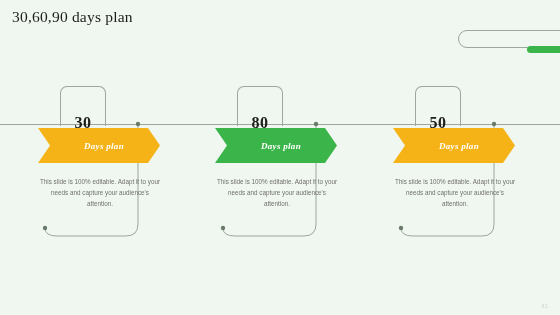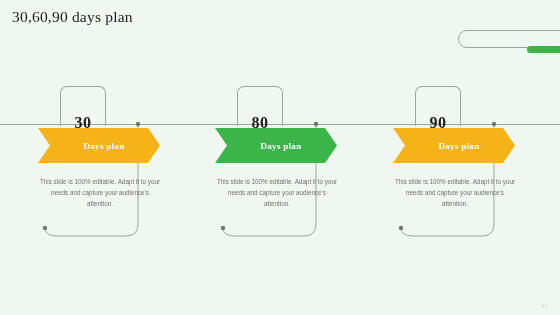--- a/index.html
+++ b/index.html
@@ -111,20 +111,21 @@
     margin-top: 20px;
   }
 
   
   .banner {
     position: absolute;
     left: 10px;
     top: 42px;
     width: 122px;
     height: 35px;
+    font-style: italic;
   }
   .banner svg { display: block; }
   .banner-label {
     position: absolute;
     left: 0;
     top: 0;
     width: 122px;
     height: 35px;
     display: flex;
     align-items: center;
@@ -205,21 +206,21 @@
       <svg width="122" height="35" viewBox="0 0 122 35">
         <polygon points="0,0 110,0 122,17.5 110,35 0,35 12,17.5" fill="#3bb54a"></polygon>
       </svg>
       <div class="banner-label">Days plan</div>
     </div>
     <div class="body-text">This slide is 100% editable. Adapt it to your needs and capture your audience's attention.</div>
   </div>
 
   <div class="col col-3">
     <div class="num-card"></div>
-    <div class="num-text">90</div>
+    <div class="num-text">50</div>
     <div class="banner">
       <svg width="122" height="35" viewBox="0 0 122 35">
         <polygon points="0,0 110,0 122,17.5 110,35 0,35 12,17.5" fill="#f5b317"></polygon>
       </svg>
       <div class="banner-label">Days plan</div>
     </div>
     <div class="body-text">This slide is 100% editable. Adapt it to your needs and capture your audience's attention.</div>
   </div>
 
   <div class="page-num">81</div>

